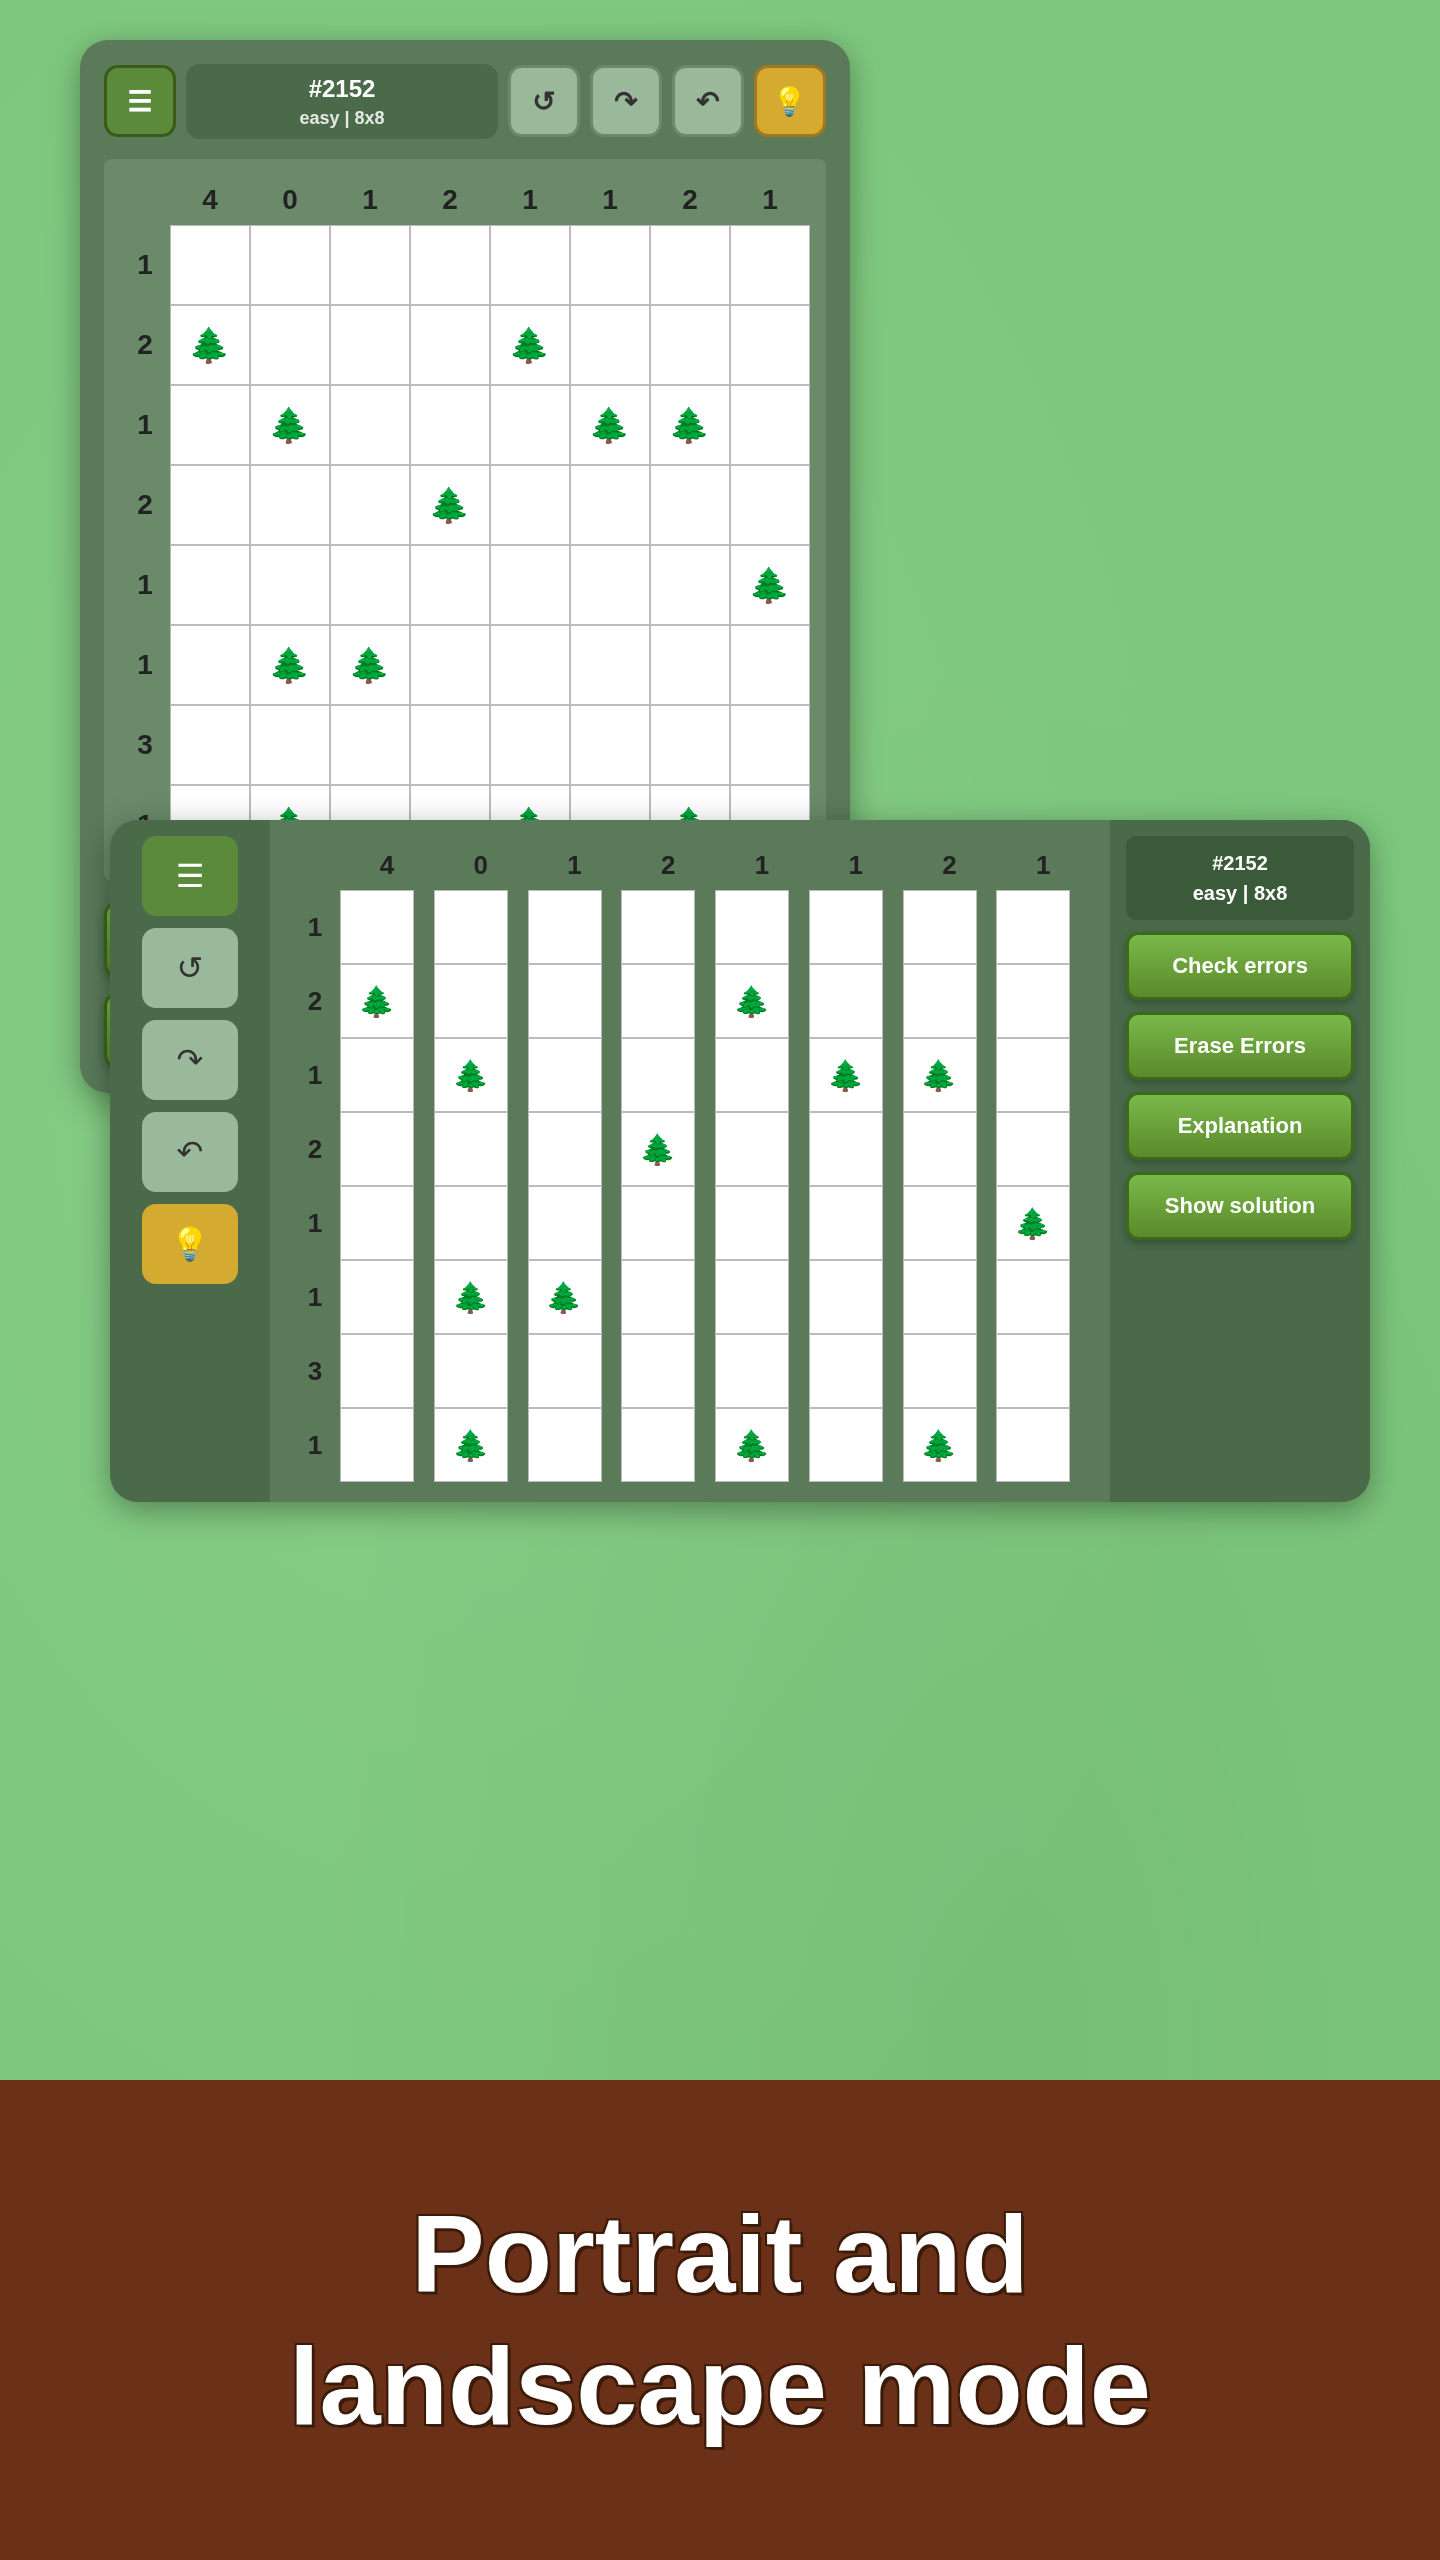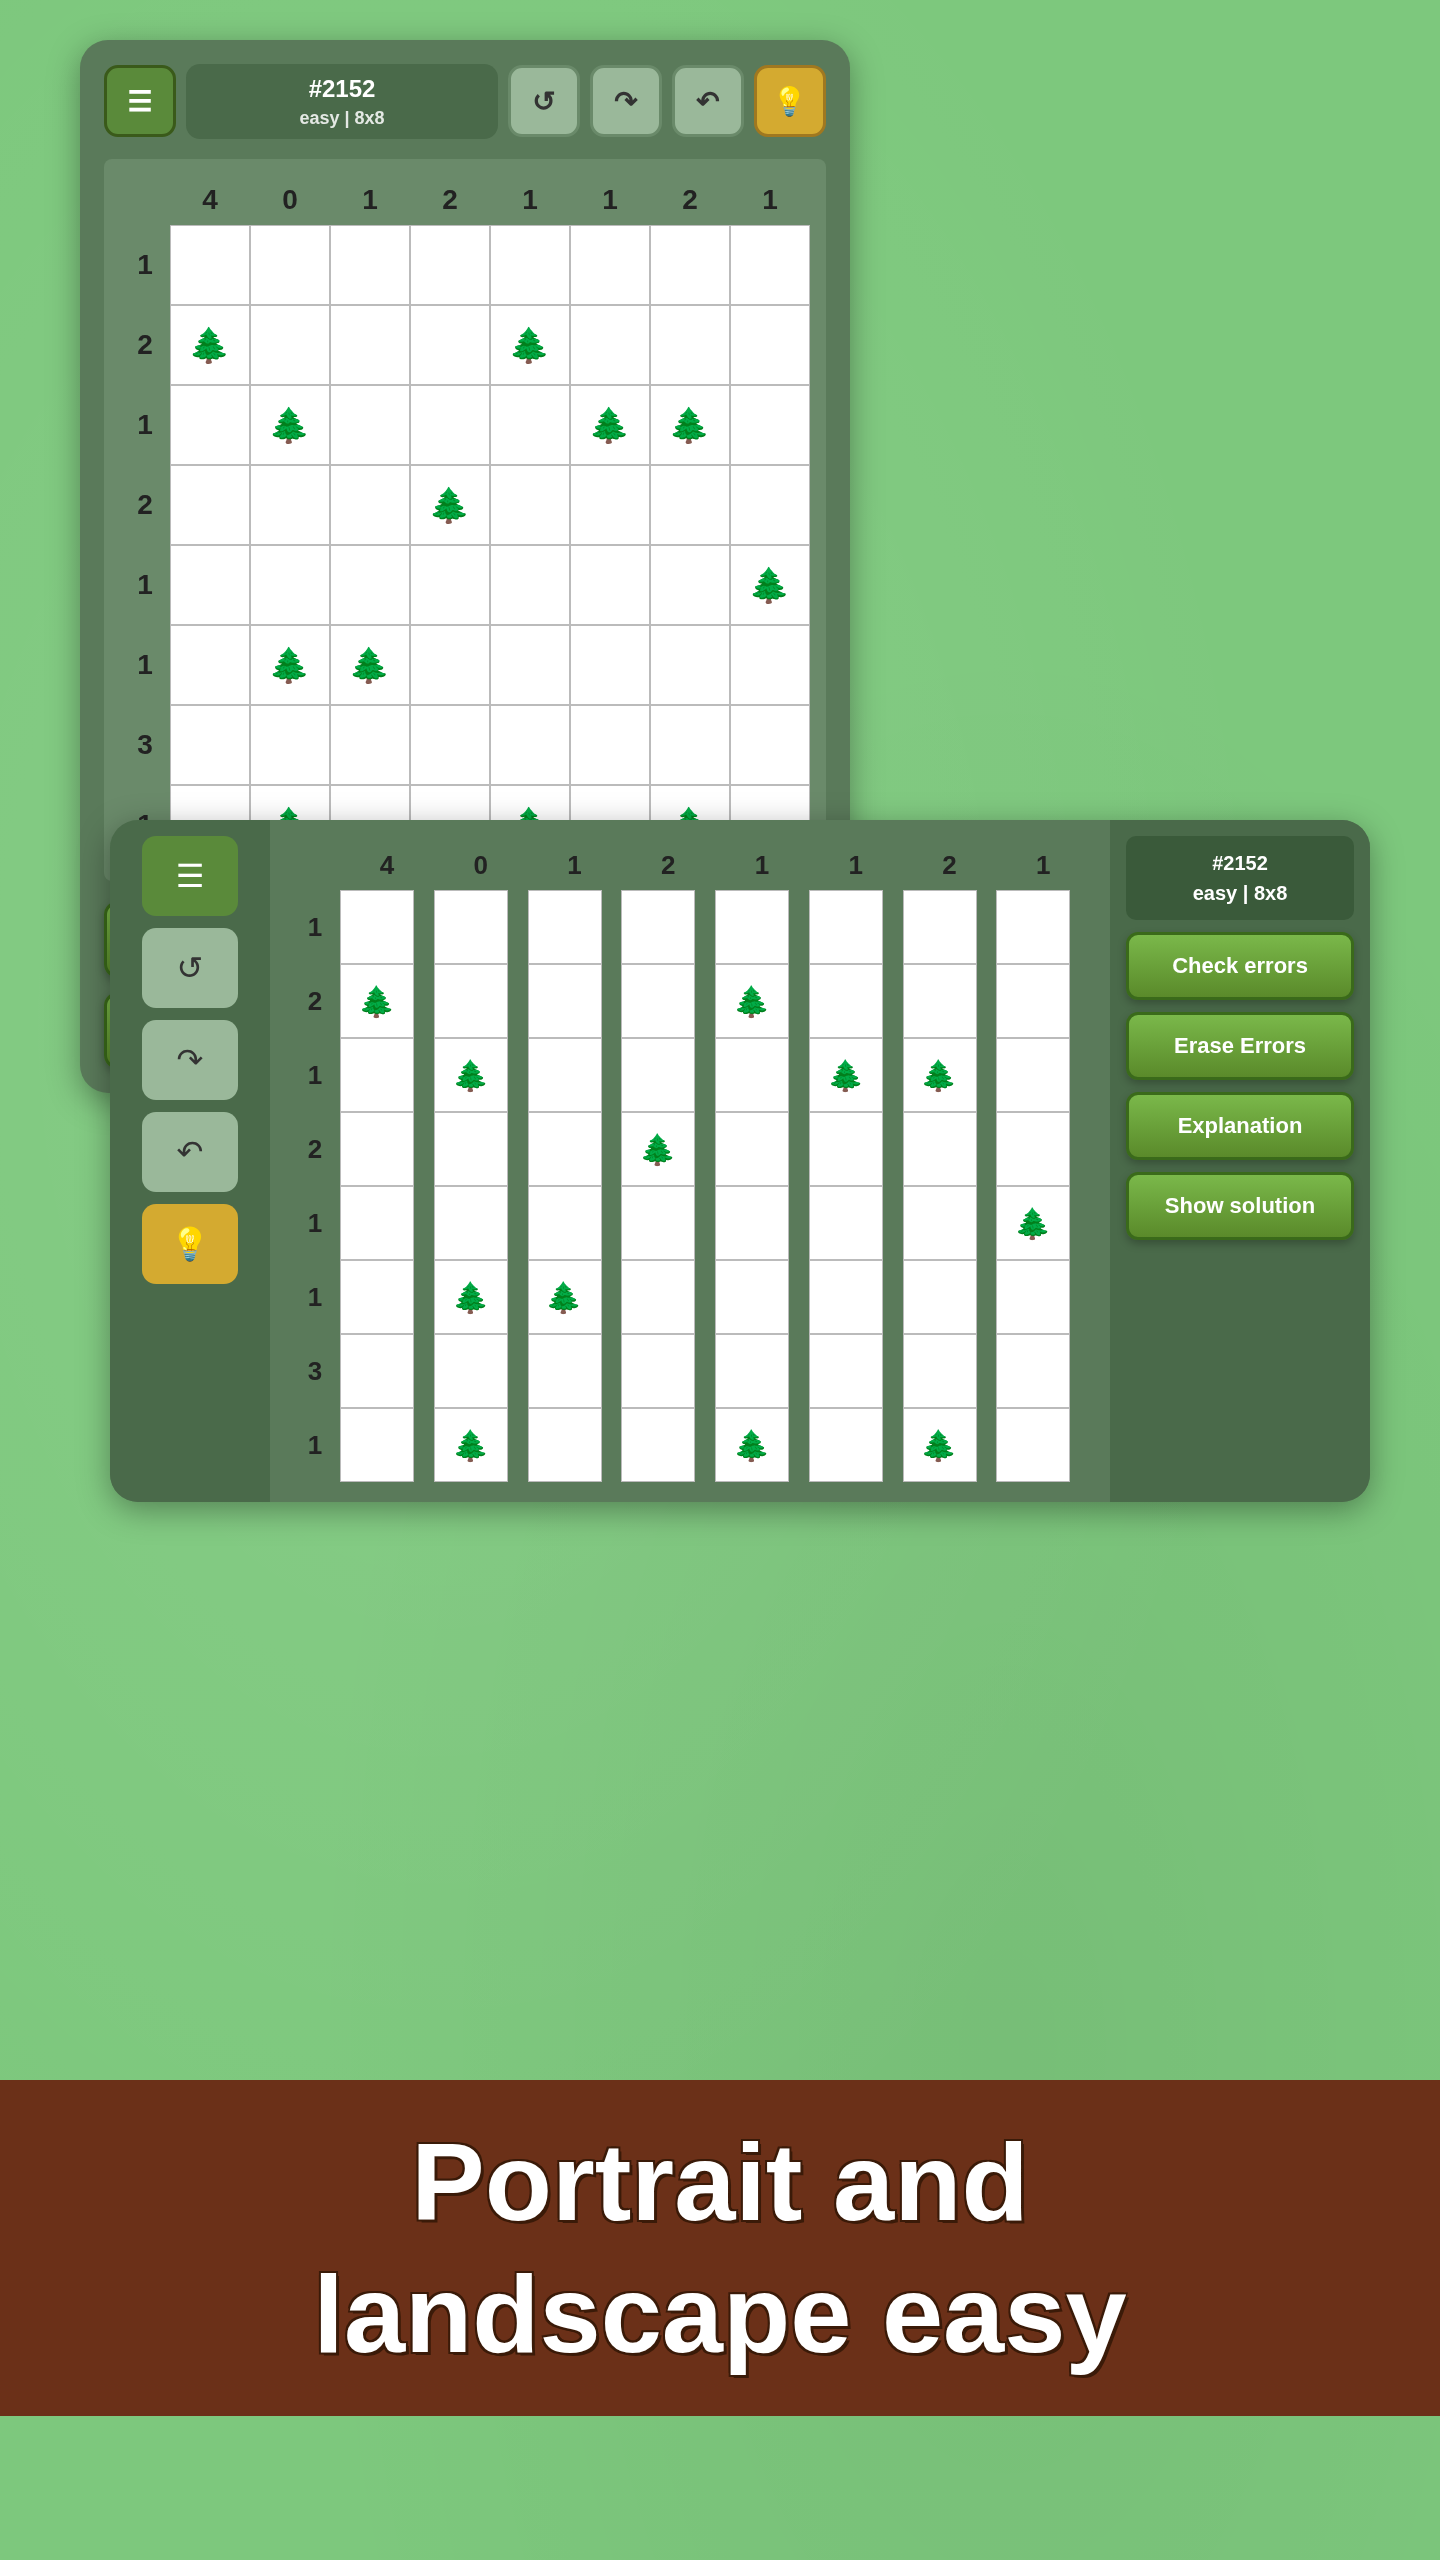--- a/index.html
+++ b/index.html
@@ -257,21 +257,21 @@
       text-align: center;
       box-shadow: 0 4px 8px rgba(0,0,0,0.25);
     }
 
     
     .bottom-section {
       position: absolute;
       top: 2080px;
       left: 0;
       width: 1440px;
-      height: 336px;
+      height: 480px;
       background: #6b3018;
       display: flex;
       align-items: center;
       justify-content: center;
     }
 
     .bottom-text {
       color: white;
       font-size: 110px;
       font-weight: 900;
@@ -585,15 +585,15 @@
     <button class="right-btn">Check errors</button>
     <button class="right-btn">Erase Errors</button>
     <button class="right-btn">Explanation</button>
     <button class="right-btn">Show solution</button>
   </div>
 </div>
 
 <div class="bottom-section">
   <div class="bottom-text">
     <span>Portrait and</span><br>
-    <span>landscape easy</span>
+    <span>landscape mode</span>
   </div>
 </div>
 
 </body></html>

